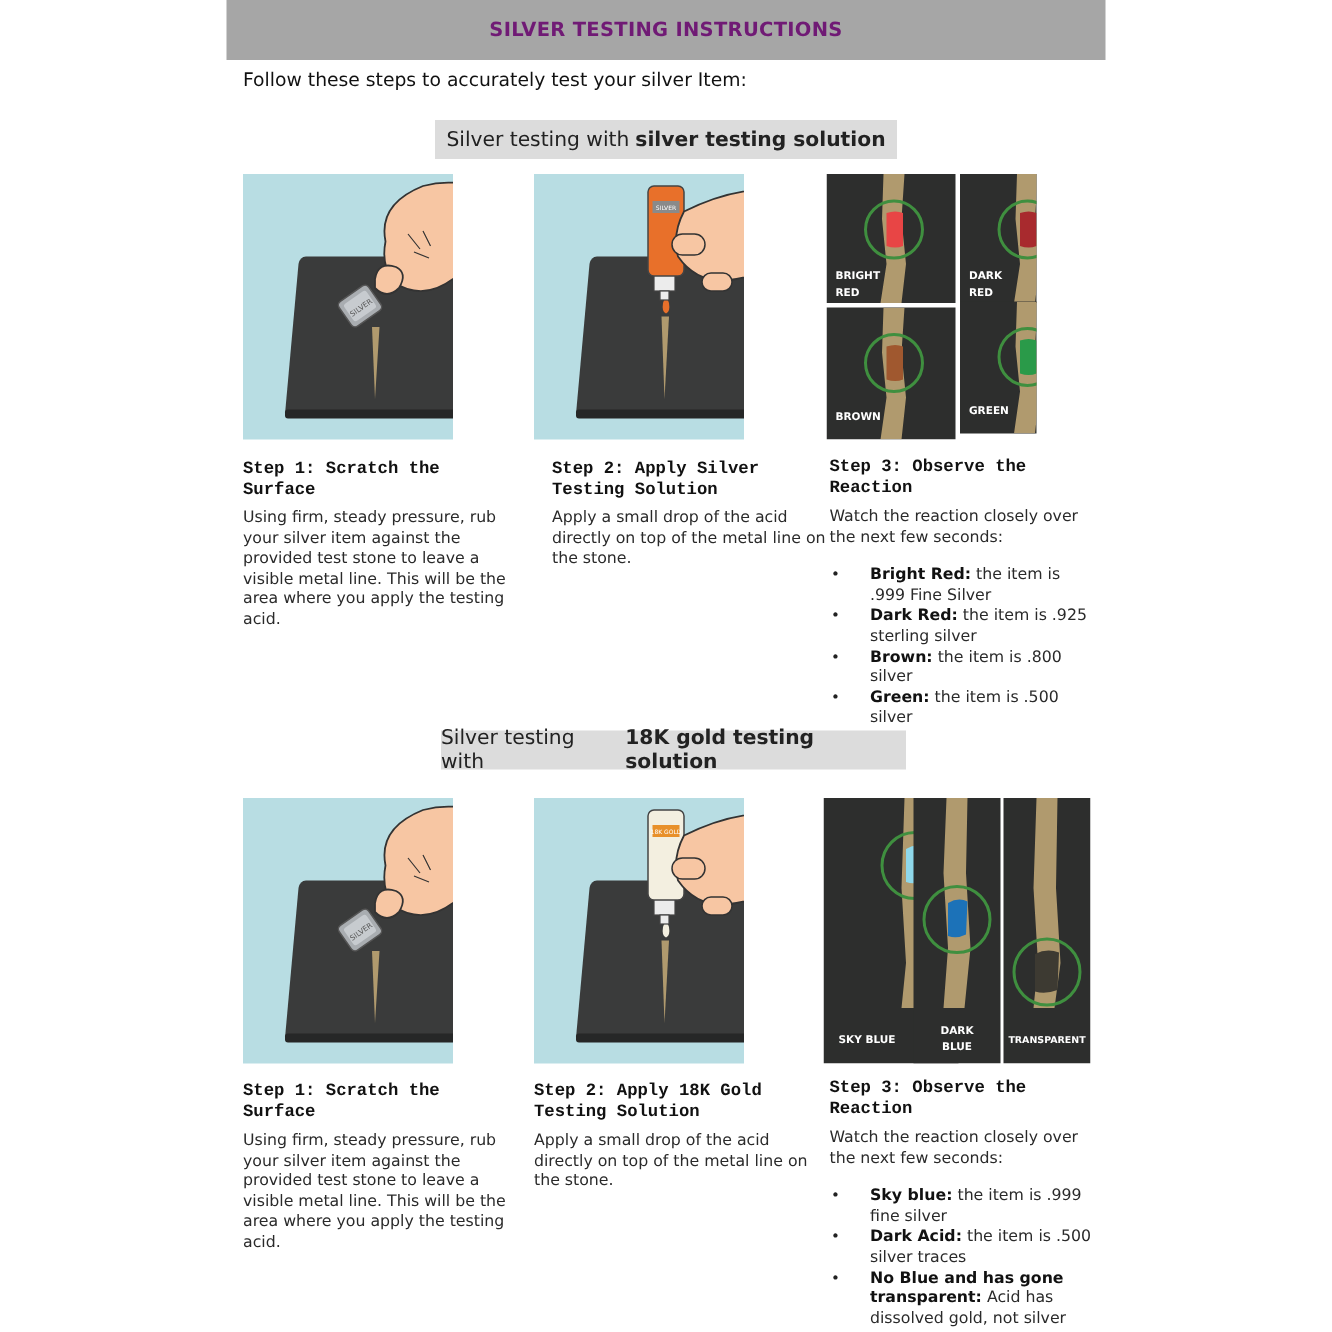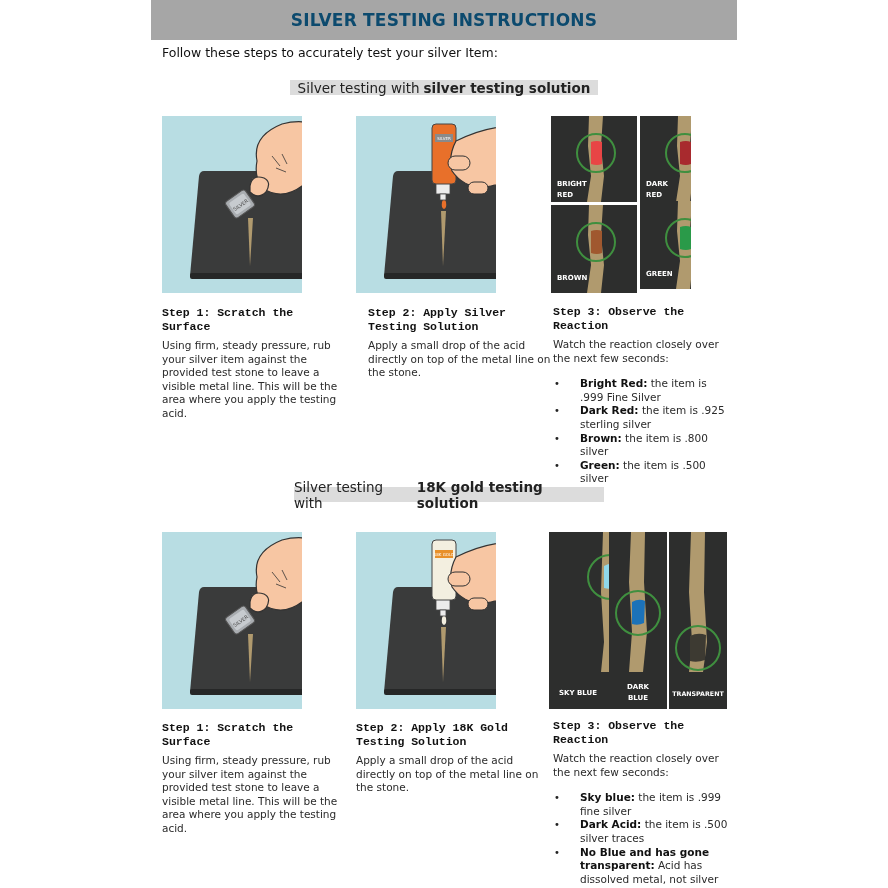--- a/index.html
+++ b/index.html
@@ -1,22 +1,22 @@
 <!DOCTYPE html>
 <html><head>
 <meta charset="utf-8">
 <style>
   html, body { margin: 0; padding: 0; background: #ffffff; }
   body { width: 888px; height: 888px; position: relative; overflow: hidden;
          font-family: "DejaVu Sans", "Liberation Sans", sans-serif; color: #1e1e1e; }
   .header { position: absolute; left: 151px; top: 0; width: 586px; height: 40px;
             background: #a6a6a6; display: flex; align-items: center; justify-content: center; }
-  .header h1 { margin: 0; font-size: 17px; font-weight: bold; color: #0c4a6e; letter-spacing: 0.2px; }
+  .header h1 { margin: 0; font-size: 13px; font-weight: bold; color: #701a75; letter-spacing: 0.2px; }
   .intro { position: absolute; left: 162px; top: 45px; font-size: 12.5px; font-weight: normal; color: #111; }
-  .section-label { position: absolute; height: 15px; background: #dcdcdc; display: flex;
+  .section-label { position: absolute; height: 26px; background: #dcdcdc; display: flex;
                    align-items: center; justify-content: center; font-size: 13.5px; color: #222; }
   .section-label b { font-weight: bold; margin-left: 4px; }
   .panel { position: absolute; width: 140px; height: 177px; overflow: hidden; }
   .panel.light { background: #b8dde3; }
   .panel.dark { background: #ffffff; }
   .stepcol { position: absolute; width: 185px; }
   .step-title { font-size: 11.5px; font-weight: bold; color: #111; margin: 0 0 5px 0; line-height: 14px; font-family: Liberation Mono, monospace; }
   .step-body { font-size: 10.5px; line-height: 13.6px; color: #2a2a2a; margin: 0; }
   ul.results { list-style: none; margin: 12px 0 0 0; padding: 0; }
   ul.results li { position: relative; padding-left: 27px; font-size: 10.5px; line-height: 13.6px; color: #2a2a2a; }
@@ -214,15 +214,15 @@
 <div class="stepcol" style="left:356px; top:721px;">
   <p class="step-title">Step 2: Apply 18K Gold Testing Solution</p>
   <p class="step-body">Apply a small drop of the acid directly on top of the metal line on the stone.</p>
 </div>
 <div class="stepcol" style="left:553px; top:719px; width:180px;">
   <p class="step-title">Step 3: Observe the Reaction</p>
   <p class="step-body">Watch the reaction closely over the next few seconds:</p>
   <ul class="results">
     <li><b>Sky blue:</b><span> the item is .999 fine silver</span></li>
     <li><b>Dark Acid:</b><span> the item is .500 silver traces</span></li>
-    <li><b>No Blue and has gone transparent:</b><span> Acid has dissolved metal, not silver</span></li>
+    <li><b>No Blue and has gone transparent:</b><span> Acid has dissolved gold, not silver</span></li>
   </ul>
 </div>
 
 </body></html>

